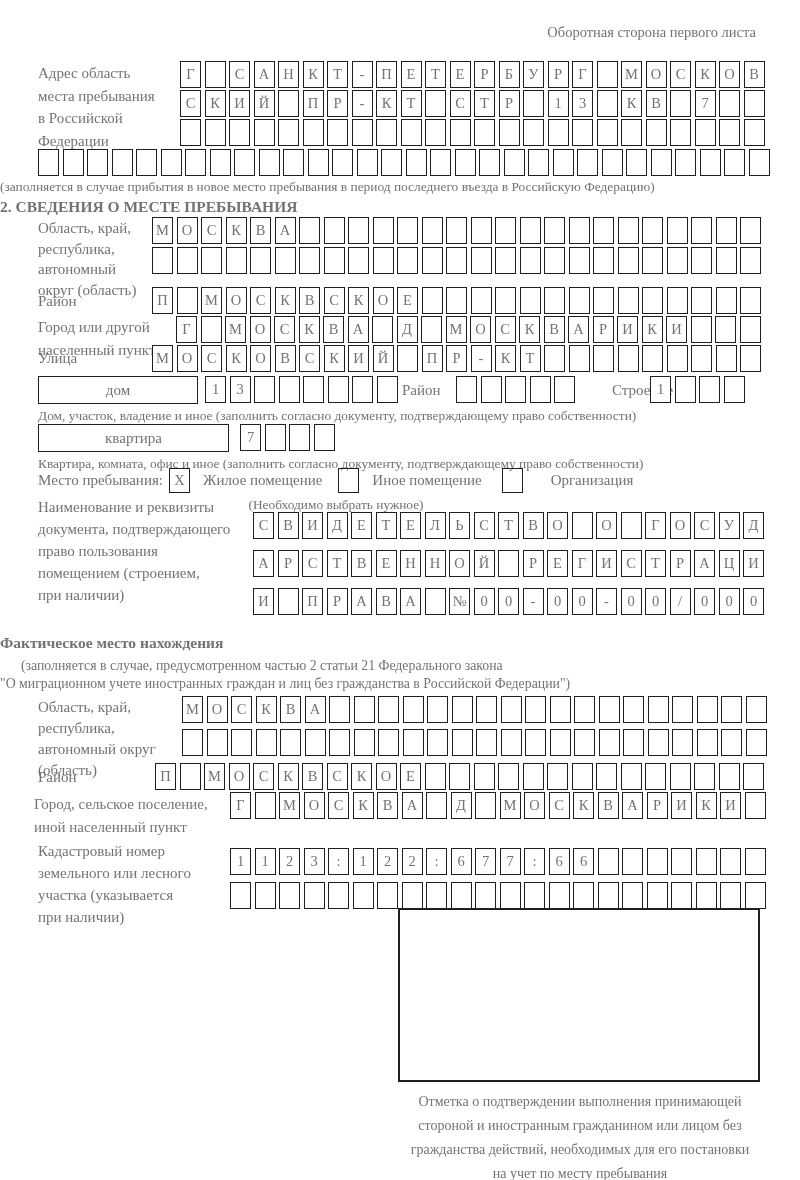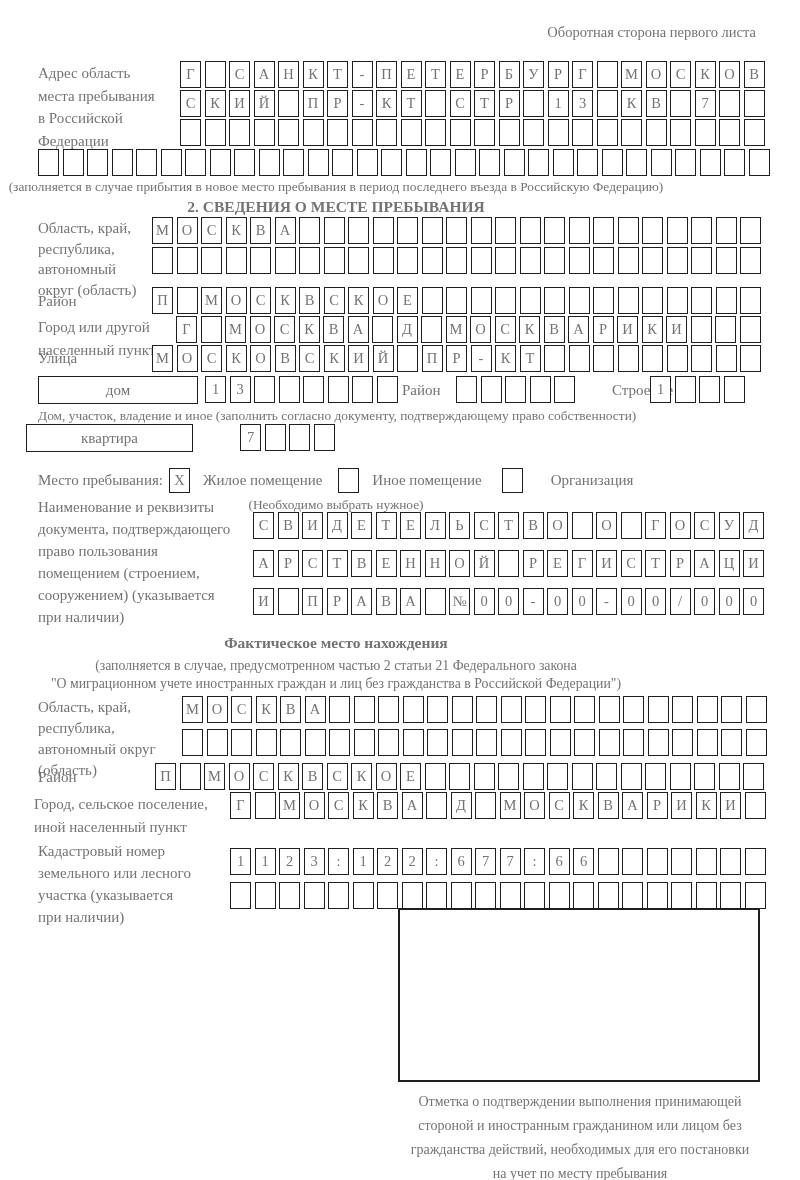--- a/index.html
+++ b/index.html
@@ -16,21 +16,21 @@
   .cell {
     width:21px; height:27px; border:1.7px solid #1f1f1f; background:#fff;
     display:flex; align-items:center; justify-content:center;
     font-size:14.5px; font-family:"Liberation Serif", serif;
   }
   .widebox {
     position:absolute; height:28px; border:1.8px solid #1f1f1f;
     display:flex; align-items:center; justify-content:center; font-size:15px;
   }
   .caption { font-size:13.4px; }
-  .center { text-align:center; width:672px; left:0; }
+  .center { text-align:left; width:672px; left:0; }
   .bold { font-weight:bold; }
   .checkbox {
     width:21px; height:25px; border:1.8px solid #1f1f1f; display:inline-flex;
     align-items:center; justify-content:center; font-size:14.5px;
   }
   .stayrow { display:flex; align-items:center; }
   #stamp-box { border:2px solid #1f1f1f; background:#fff; }
 </style>
 </head>
 <body>
@@ -330,45 +330,45 @@
     </div>
   <div class="abs lbl" style="left:612px; top:380px;">Строение</div>
   <div class="cellrow" style="left:650px; top:376px;">
       <span class="cell">1</span>
       <span class="cell"></span>
       <span class="cell"></span>
       <span class="cell"></span>
     </div>
   <div class="abs caption" style="left:38px; top:408px;">Дом, участок, владение и иное (заполнить согласно документу, подтверждающему право собственности)</div>
 
-  <div class="widebox" style="left:26px; top:424px; width:167px;">квартира</div>
+  <div class="widebox" style="left:38px; top:424px; width:191px;">квартира</div>
   <div class="cellrow" style="left:240px; top:424px;">
       <span class="cell">7</span>
       <span class="cell"></span>
       <span class="cell"></span>
       <span class="cell"></span>
     </div>
+  <div class="abs caption" style="left:38px; top:456px;">Квартира, комната, офис и иное (заполнить согласно документу, подтверждающему право собственности)</div>
 
   <div class="abs stayrow" style="left:38px; top:468px; font-size:15px;">
     <span>Место пребывания:</span>
     <span class="checkbox" style="margin-left:6px;">X</span>
     <span style="margin-left:13px;">Жилое помещение</span>
     <span class="checkbox" style="margin-left:16px;"></span>
     <span style="margin-left:13px;">Иное помещение</span>
     <span class="checkbox" style="margin-left:20px;"></span>
     <span style="margin-left:28px;">Организация</span>
   </div>
   <div class="abs caption" style="left:186px; top:497px; width:300px; text-align:center;">(Необходимо выбрать нужное)</div>
 
   <div class="abs" style="left:38px; top:496px; width:215px; font-size:15px; line-height:22px;">
       <div>Наименование и реквизиты</div>
       <div>документа, подтверждающего</div>
       <div>право пользования</div>
       <div>помещением (строением,</div>
-      <div>сооружением) (указывается</div>
       <div>при наличии)</div>
     </div>
   <div class="cellrow" style="left:253px; top:512px;">
       <span class="cell">С</span>
       <span class="cell">В</span>
       <span class="cell">И</span>
       <span class="cell">Д</span>
       <span class="cell">Е</span>
       <span class="cell">Т</span>
       <span class="cell">Е</span>
@@ -428,21 +428,21 @@
       <span class="cell">-</span>
       <span class="cell">0</span>
       <span class="cell">0</span>
       <span class="cell">/</span>
       <span class="cell">0</span>
       <span class="cell">0</span>
       <span class="cell">0</span>
     </div>
 
   <div class="abs center bold" style="top:634px; font-size:15.5px;">Фактическое место нахождения</div>
-  <div class="abs center caption" style="top:658px; font-size:13.8px;">(заполняется в случае, предусмотренном частью 2 статьи 21 Федерального закона</div>
+  <div class="abs center caption" style="top:658px; font-size:13.8px;padding-left:21px;">(заполняется в случае, предусмотренном частью 2 статьи 21 Федерального закона</div>
   <div class="abs center caption" style="top:676px; font-size:13.8px;">"О миграционном учете иностранных граждан и лиц без гражданства в Российской Федерации")</div>
 
   <div class="abs" style="left:38px; top:697px; width:140px; font-size:15px; line-height:21px;">
       <div>Область, край,</div>
       <div>республика,</div>
       <div>автономный округ</div>
       <div>(область)</div>
     </div>
   <div class="cellrow" style="left:182px; top:696px;">
       <span class="cell">М</span>

